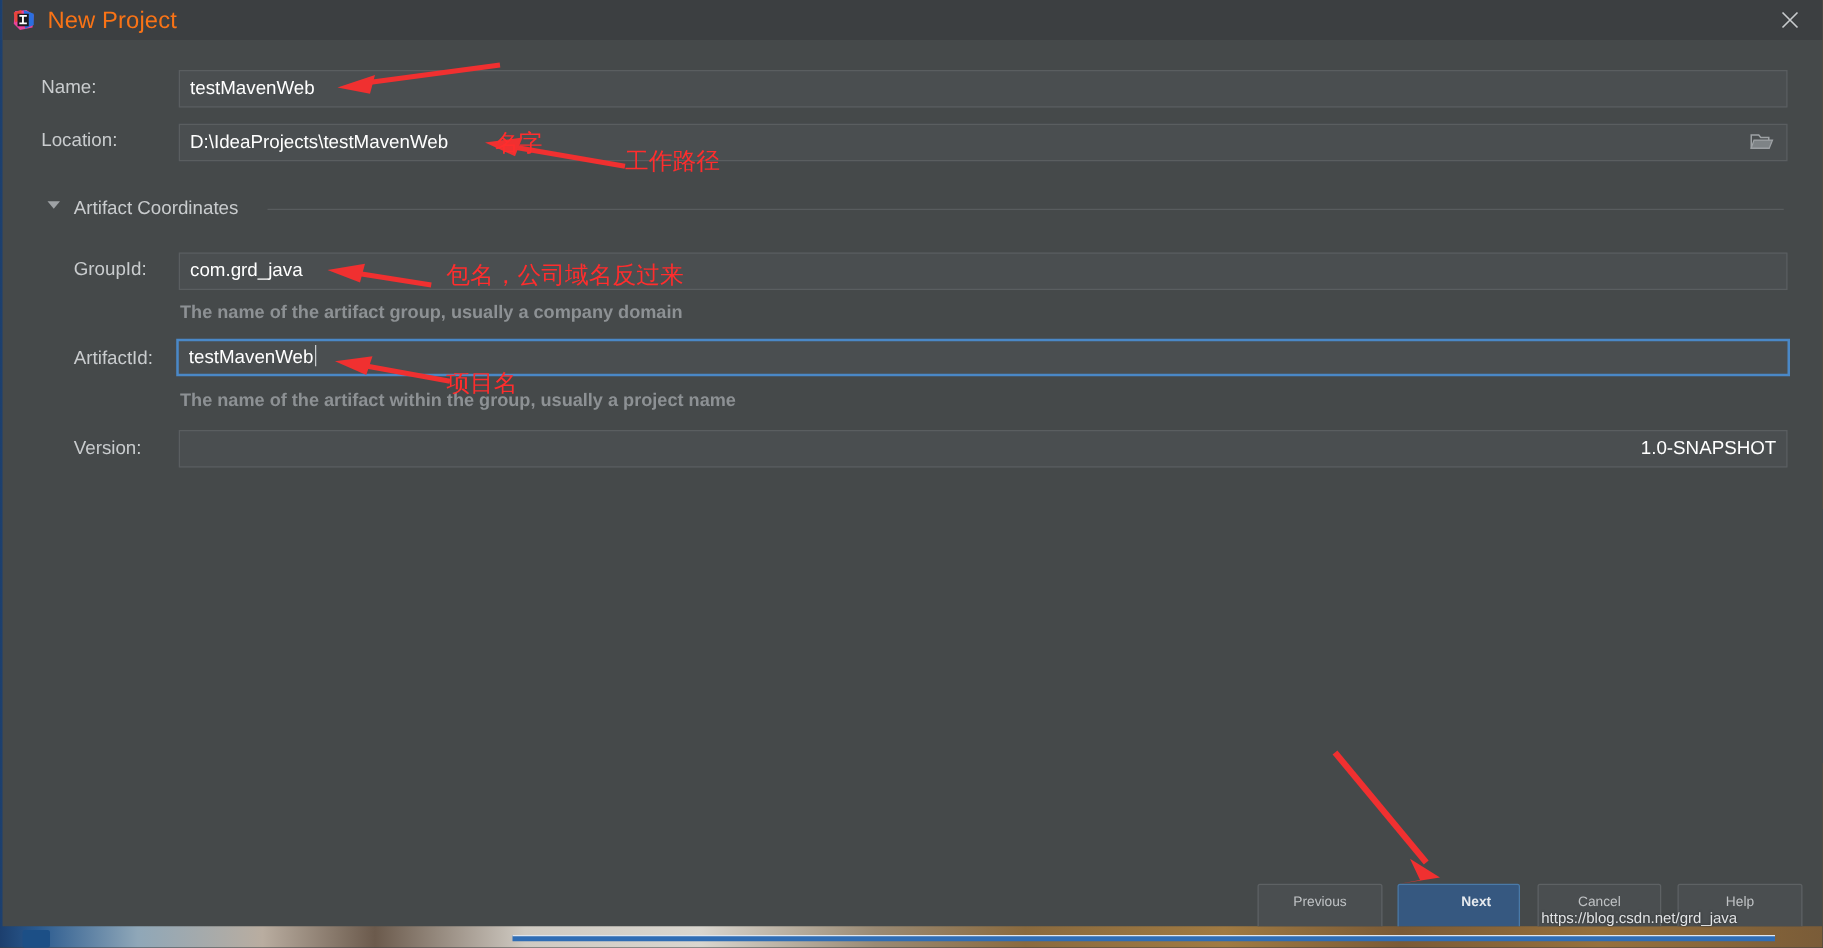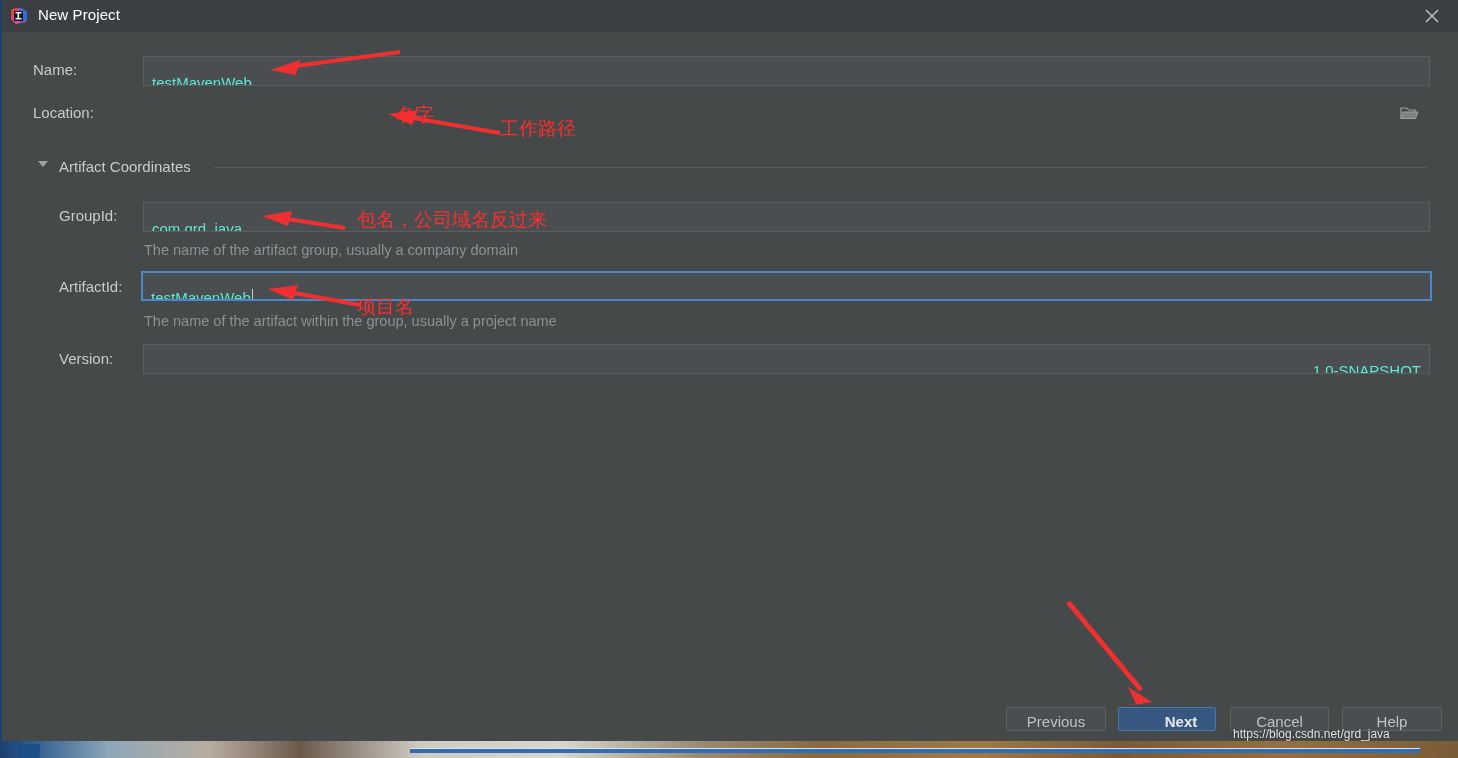--- a/index.html
+++ b/index.html
@@ -60,22 +60,22 @@
     background: #3c3f41;
   }
   #app-icon {
     position: absolute;
     left: 8px; top: 7px;
     width: 18px; height: 18px;
   }
   #title-text {
     position: absolute;
     left: 36px; top: 6px;
-    font-size: 15px;
-    color: #ffffff;
+    font-size: 19px;
+    color: #f97316;
     letter-spacing: .1px;
     text-align: center;
   }
   #close-btn {
     position: absolute;
     right: 0; top: 0;
     width: 52px; height: 32px;
     cursor: pointer;
   }
   #close-btn svg { position:absolute; left:19px; top:9px; }
@@ -88,23 +88,23 @@
     text-align: center;
     white-space: nowrap;
   }
   .text-field {
     position: absolute;
     background: #4a4e50;
     border: 1px solid #5a5e60;
     box-sizing: border-box;
     height: 30px;
     line-height: 28px;
-    padding: 12px 8px;
+    padding: 0 8px;
     font-size: 15px;
-    color: #5eead4;
+    color: #ffffff;
     overflow: hidden;
     white-space: nowrap;
   }
   .text-field.focused {
     border: 2px solid #4a88c7;
     background: #4a4e50;
     line-height: 26px;
   }
   .caret {
     display: inline-block;
@@ -112,20 +112,21 @@
     height: 17px;
     background: #c8cbcd;
     vertical-align: -3px;
     margin-left: 1px;
   }
   .hint-text {
     position: absolute;
     font-size: 14.5px;
     color: #8d9194;
     white-space: nowrap;
+    font-weight: bold;
   }
 
   
   #browse-btn {
     position: absolute;
     left: 1389px; top: 100px;
     width: 37px; height: 28px;
     cursor: pointer;
   }
 
@@ -149,26 +150,26 @@
     position: absolute;
     left: 212px; top: 167px;
     width: 1213px; height: 1px;
     background: #585c5e;
   }
 
   
   .btn {
     position: absolute;
     top: 707px;
-    height: 24px;
+    height: 42px;
     box-sizing: border-box;
     background: #4a4e50;
     border: 1px solid #5e6264;
     color: #bfc2c4;
-    font-size: 15px;
+    font-size: 11px;
     text-align: center;
     line-height: 28px;
     cursor: pointer;
     border-radius: 2px;
   }
   .btn.primary {
     background: #365880;
     border: 1px solid #4a7aa8;
     color: #e6eaee;
     font-weight: bold;
@@ -221,20 +222,21 @@
       <svg width="14" height="14" viewBox="0 0 14 14">
         <path d="M1 1 L13 13 M13 1 L1 13" stroke="#c8cbcd" stroke-width="1.3" fill="none"></path>
       </svg>
     </div>
   </div>
 
   <div class="field-label" style="left:31px; top:61px;">Name:</div>
   <div class="text-field" style="left:141px; top:56px; width:1287px;">testMavenWeb</div>
 
   <div class="field-label" style="left:31px; top:104px;">Location:</div>
+  <div class="text-field" style="left:141px; top:99px; width:1287px;">D:\IdeaProjects\testMavenWeb</div>
   <div id="browse-btn">
     <svg width="20" height="16" viewBox="0 0 20 16" style="position:absolute;left:9px;top:6px;">
       <path d="M1 2 L7 2 L8.6 4 L15 4 L15 12.5 L1 12.5 Z" fill="none" stroke="#9ea2a5" stroke-width="1.2"></path>
       <path d="M3.2 6 L18 6 L15.4 12.5 L1 12.5 Z" fill="#7e8386" stroke="#9ea2a5" stroke-width="1"></path>
     </svg>
   </div>
 
   <div id="section-arrow"></div>
   <div id="section-title">Artifact Coordinates</div>
   <div id="section-rule"></div>

